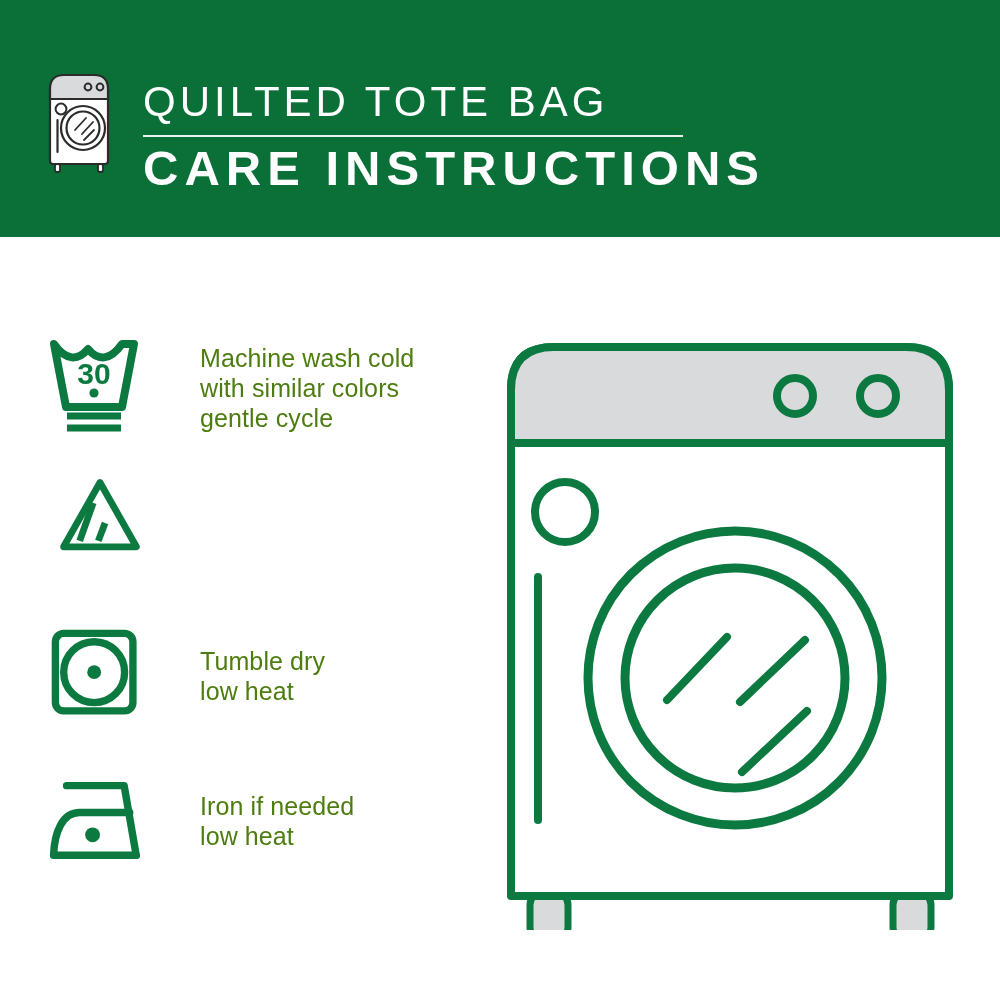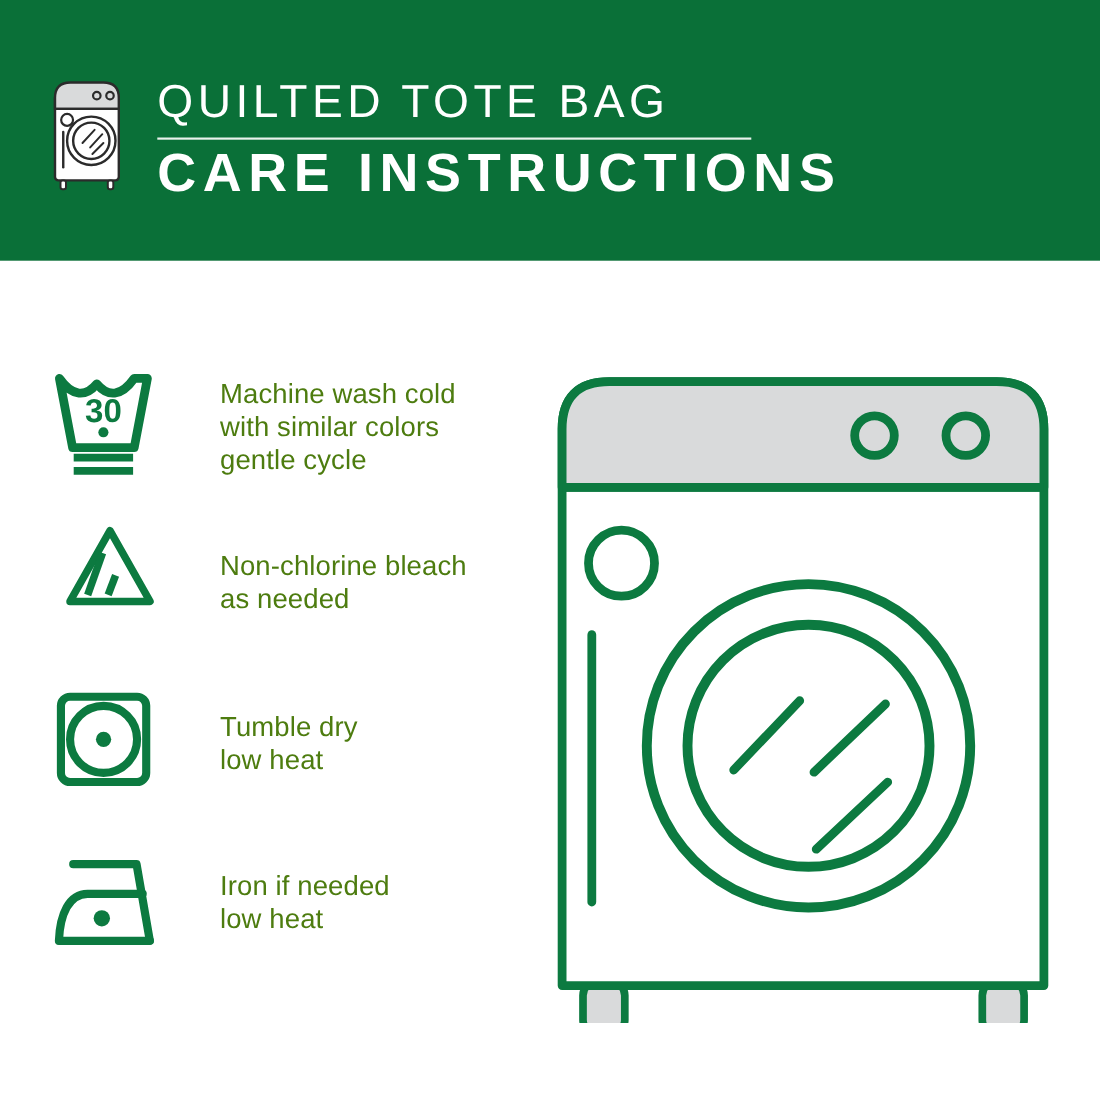--- a/index.html
+++ b/index.html
@@ -33,21 +33,21 @@
   .header-logo {
     position: absolute;
     left: 44px;
     top: 66px;
     width: 72px;
     height: 112px;
   }
   .header-text {
     position: absolute;
     left: 143px;
-    top: 66px;
+    top: 76px;
     width: 620px;
   }
   .title-main {
     color: #ffffff;
     font-family: "Liberation Sans", sans-serif;
     font-size: 42px;
     font-weight: 300;
     letter-spacing: 4.0px;
     line-height: 52px;
     white-space: nowrap;
@@ -193,22 +193,20 @@
       <div class="care-symbol">
         <svg viewBox="0 0 104 104" width="104" height="88">
 
           <path d="M 52 10 L 95 86 L 9 86 Z" fill="none" stroke="#0c7a40" stroke-width="8" stroke-linejoin="round"></path>
 
           <line x1="44" y1="34" x2="28" y2="79" stroke="#0c7a40" stroke-width="8" stroke-linecap="butt"></line>
 
           <line x1="58" y1="58" x2="50" y2="79" stroke="#0c7a40" stroke-width="8" stroke-linecap="butt"></line>
         </svg>
       </div>
-      <div class="care-label">Non-chlorine bleach
-as needed</div>
     </div>
 
     <div class="care-row care-row-2">
       <div class="care-symbol">
         <svg viewBox="0 0 104 104" width="96" height="96">
           <rect x="8" y="8" width="84" height="84" rx="9" ry="9" fill="none" stroke="#0c7a40" stroke-width="8"></rect>
           <circle cx="50" cy="50" r="33" fill="none" stroke="#0c7a40" stroke-width="8"></circle>
           <circle cx="50" cy="50" r="7.5" fill="#0c7a40"></circle>
         </svg>
       </div>

